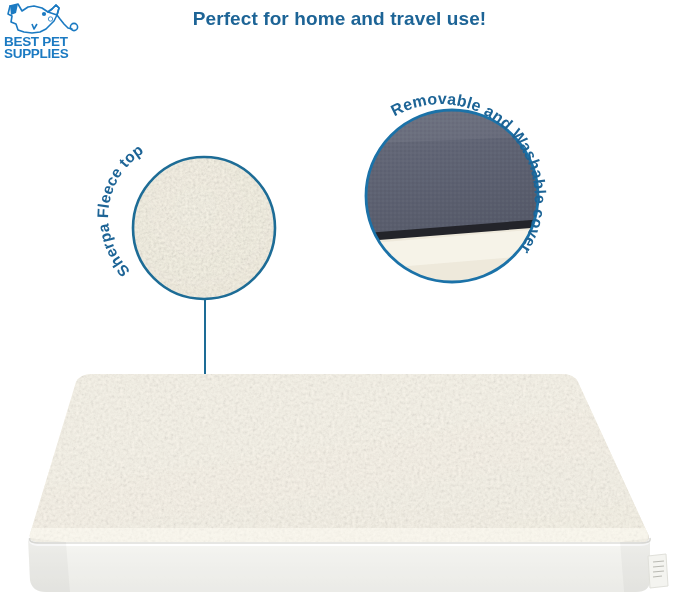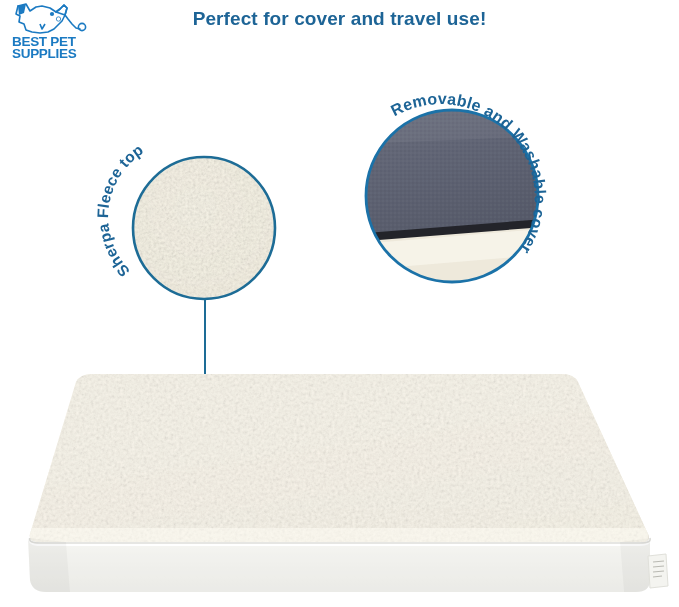--- a/index.html
+++ b/index.html
@@ -11,21 +11,21 @@
     width: 679px;
     height: 607px;
     position: relative;
     overflow: hidden;
     font-family: "Liberation Sans", sans-serif;
   }
 
   
   #brand-logo {
     position: absolute;
-    left: 12px;
+    left: 4px;
     top: 2px;
     width: 78px;
     height: 58px;
   }
   #brand-logo svg { display: block; }
 
   
   #headline {
     position: absolute;
     left: 0;
@@ -91,21 +91,21 @@
 
     <circle cx="70" cy="25" r="3.6" fill="none" stroke="#1b7ac2" stroke-width="1.6"></circle>
 
     <circle cx="46.5" cy="17" r="2.2" fill="none" stroke="#1b7ac2" stroke-width="0.8"></circle>
 
     <text x="0" y="44" class="brand-line" style="font-family:'Liberation Sans',sans-serif;font-size:13.5px;font-weight:bold;fill:#1b7ac2;letter-spacing:-0.3px;">BEST PET</text>
     <text x="0" y="56" class="brand-line" style="font-family:'Liberation Sans',sans-serif;font-size:13.5px;font-weight:bold;fill:#1b7ac2;letter-spacing:-0.3px;">SUPPLIES</text>
   </svg>
 </div>
 
-<div id="headline">Perfect for cover and travel use!</div>
+<div id="headline">Perfect for home and travel use!</div>
 
 <div id="callout-fleece" class="callout">
   <svg class="callout-svg" width="200" height="200" viewBox="0 0 200 200">
     <defs>
       <clipPath id="clip-fleece">
         <circle cx="100" cy="112" r="71"></circle>
       </clipPath>
       <radialGradient id="fleece-grad" cx="45%" cy="38%" r="72%">
         <stop offset="0%" stop-color="#fffdf7"></stop>
         <stop offset="60%" stop-color="#f7f3e8"></stop>

